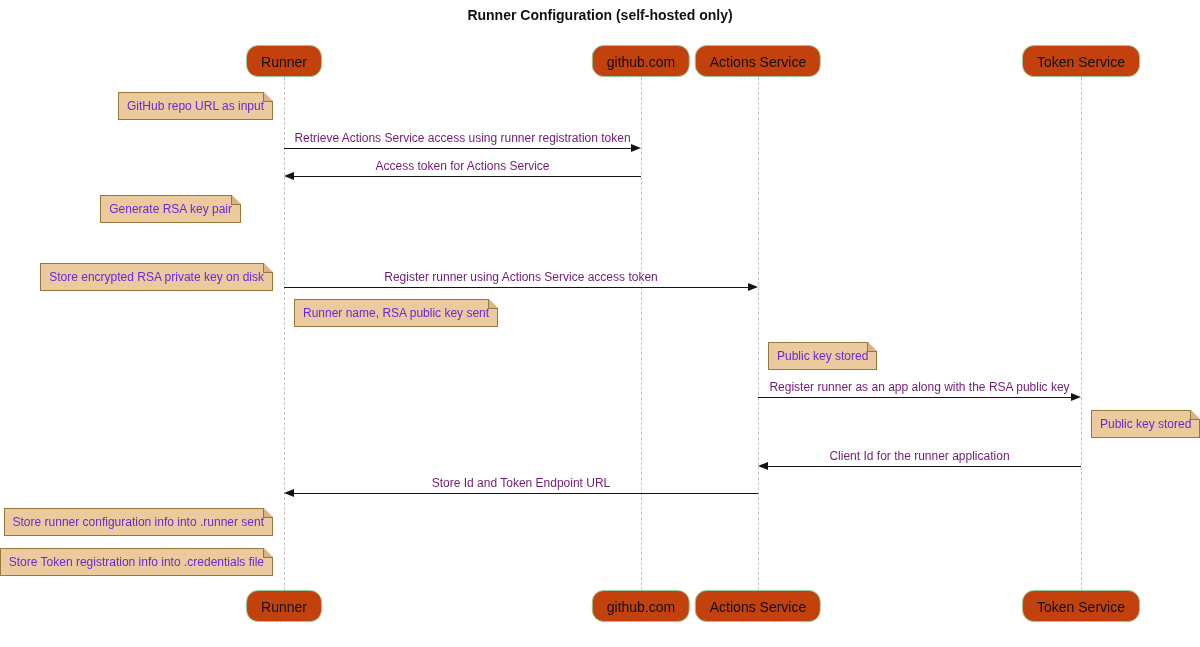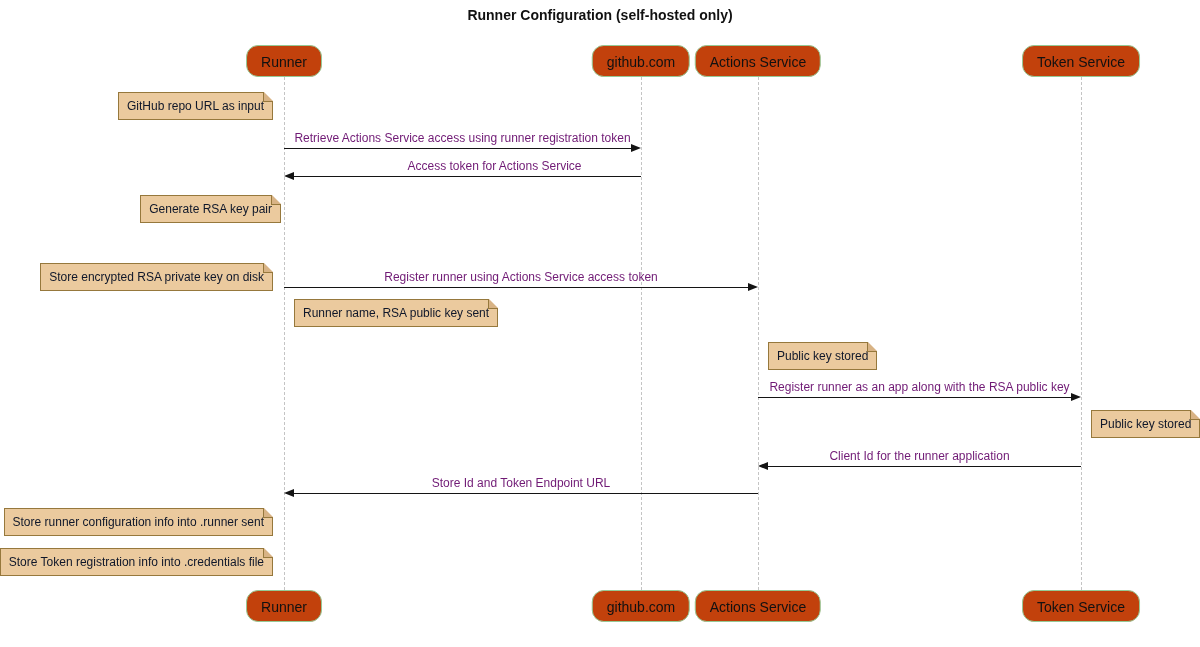--- a/index.html
+++ b/index.html
@@ -63,21 +63,21 @@
     transform: translateX(-50%);
     font-size: 12px;
     color: #701a75;
     white-space: nowrap;
   }
   .note {
     position: absolute;
     background: #ebca9e;
     border: 1px solid #96783c;
     font-size: 12px;
-    color: #0f172a;
+    color: #6d28d9;
     padding: 4px 8px;
     white-space: nowrap;
     height: 28px;
     line-height: 19px;
     box-sizing: border-box;
   }
   .note::after {
     content: "";
     position: absolute;
     top: -1px;
@@ -106,35 +106,35 @@
       <div class="participant" style="left: 758px; top: 45px;">Actions Service</div>
       <div class="participant" style="left: 758px; top: 590px;">Actions Service</div>
       <div class="lifeline" style="left: 1080.5px; top: 77px; height: 513px;"></div>
       <div class="participant" style="left: 1081px; top: 45px;">Token Service</div>
       <div class="participant" style="left: 1081px; top: 590px;">Token Service</div>
       <div class="msg-line" style="left: 284px; width: 348px; top: 148px; margin-left: 0px;"></div>
       <div class="msg-arrowhead dir-right" style="top: 144.2px; left: 631px;"></div>
       <div class="msg-label" style="left: 462.5px; top: 131px;">Retrieve Actions Service access using runner registration token</div>
       <div class="msg-line" style="left: 284px; width: 348px; top: 176px; margin-left: 9px;"></div>
       <div class="msg-arrowhead dir-left" style="top: 172.2px; left: 284px;"></div>
-      <div class="msg-label" style="left: 462.5px; top: 159px; margin-left: 32px;">Access token for Actions Service</div>
+      <div class="msg-label" style="left: 462.5px; top: 159px;">Access token for Actions Service</div>
       <div class="msg-line" style="left: 284px; width: 465px; top: 287px; margin-left: 0px;"></div>
       <div class="msg-arrowhead dir-right" style="top: 283.2px; left: 748px;"></div>
       <div class="msg-label" style="left: 521px; top: 270px;">Register runner using Actions Service access token</div>
       <div class="msg-line" style="left: 758px; width: 314px; top: 397px; margin-left: 0px;"></div>
       <div class="msg-arrowhead dir-right" style="top: 393.2px; left: 1071px;"></div>
       <div class="msg-label" style="left: 919.5px; top: 380px;">Register runner as an app along with the RSA public key</div>
       <div class="msg-line" style="left: 758px; width: 314px; top: 466px; margin-left: 9px;"></div>
       <div class="msg-arrowhead dir-left" style="top: 462.2px; left: 758px;"></div>
       <div class="msg-label" style="left: 919.5px; top: 449px;">Client Id for the runner application</div>
       <div class="msg-line" style="left: 284px; width: 465px; top: 493px; margin-left: 9px;"></div>
       <div class="msg-arrowhead dir-left" style="top: 489.2px; left: 284px;"></div>
       <div class="msg-label" style="left: 521px; top: 476px;">Store Id and Token Endpoint URL</div>
       <div class="note" style="top: 92px; right: 927px;">GitHub repo URL as input</div>
-      <div class="note" style="top: 195px; right: 919px;">Generate RSA key pair</div>
+      <div class="note" style="top: 195px; right: 959px;">Generate RSA key pair</div>
       <div class="note" style="top: 231px; right: 927px; margin-top: 32px;">Store encrypted RSA private key on disk</div>
       <div class="note" style="top: 299px; left: 294px;">Runner name, RSA public key sent</div>
       <div class="note" style="top: 342px; left: 768px;">Public key stored</div>
       <div class="note" style="top: 410px; left: 1091px;">Public key stored</div>
       <div class="note" style="top: 508px; right: 927px;">Store runner configuration info into .runner sent</div>
       <div class="note" style="top: 548px; right: 927px;">Store Token registration info into .credentials file</div>
     </div>
 </div>
 
 </body></html>

